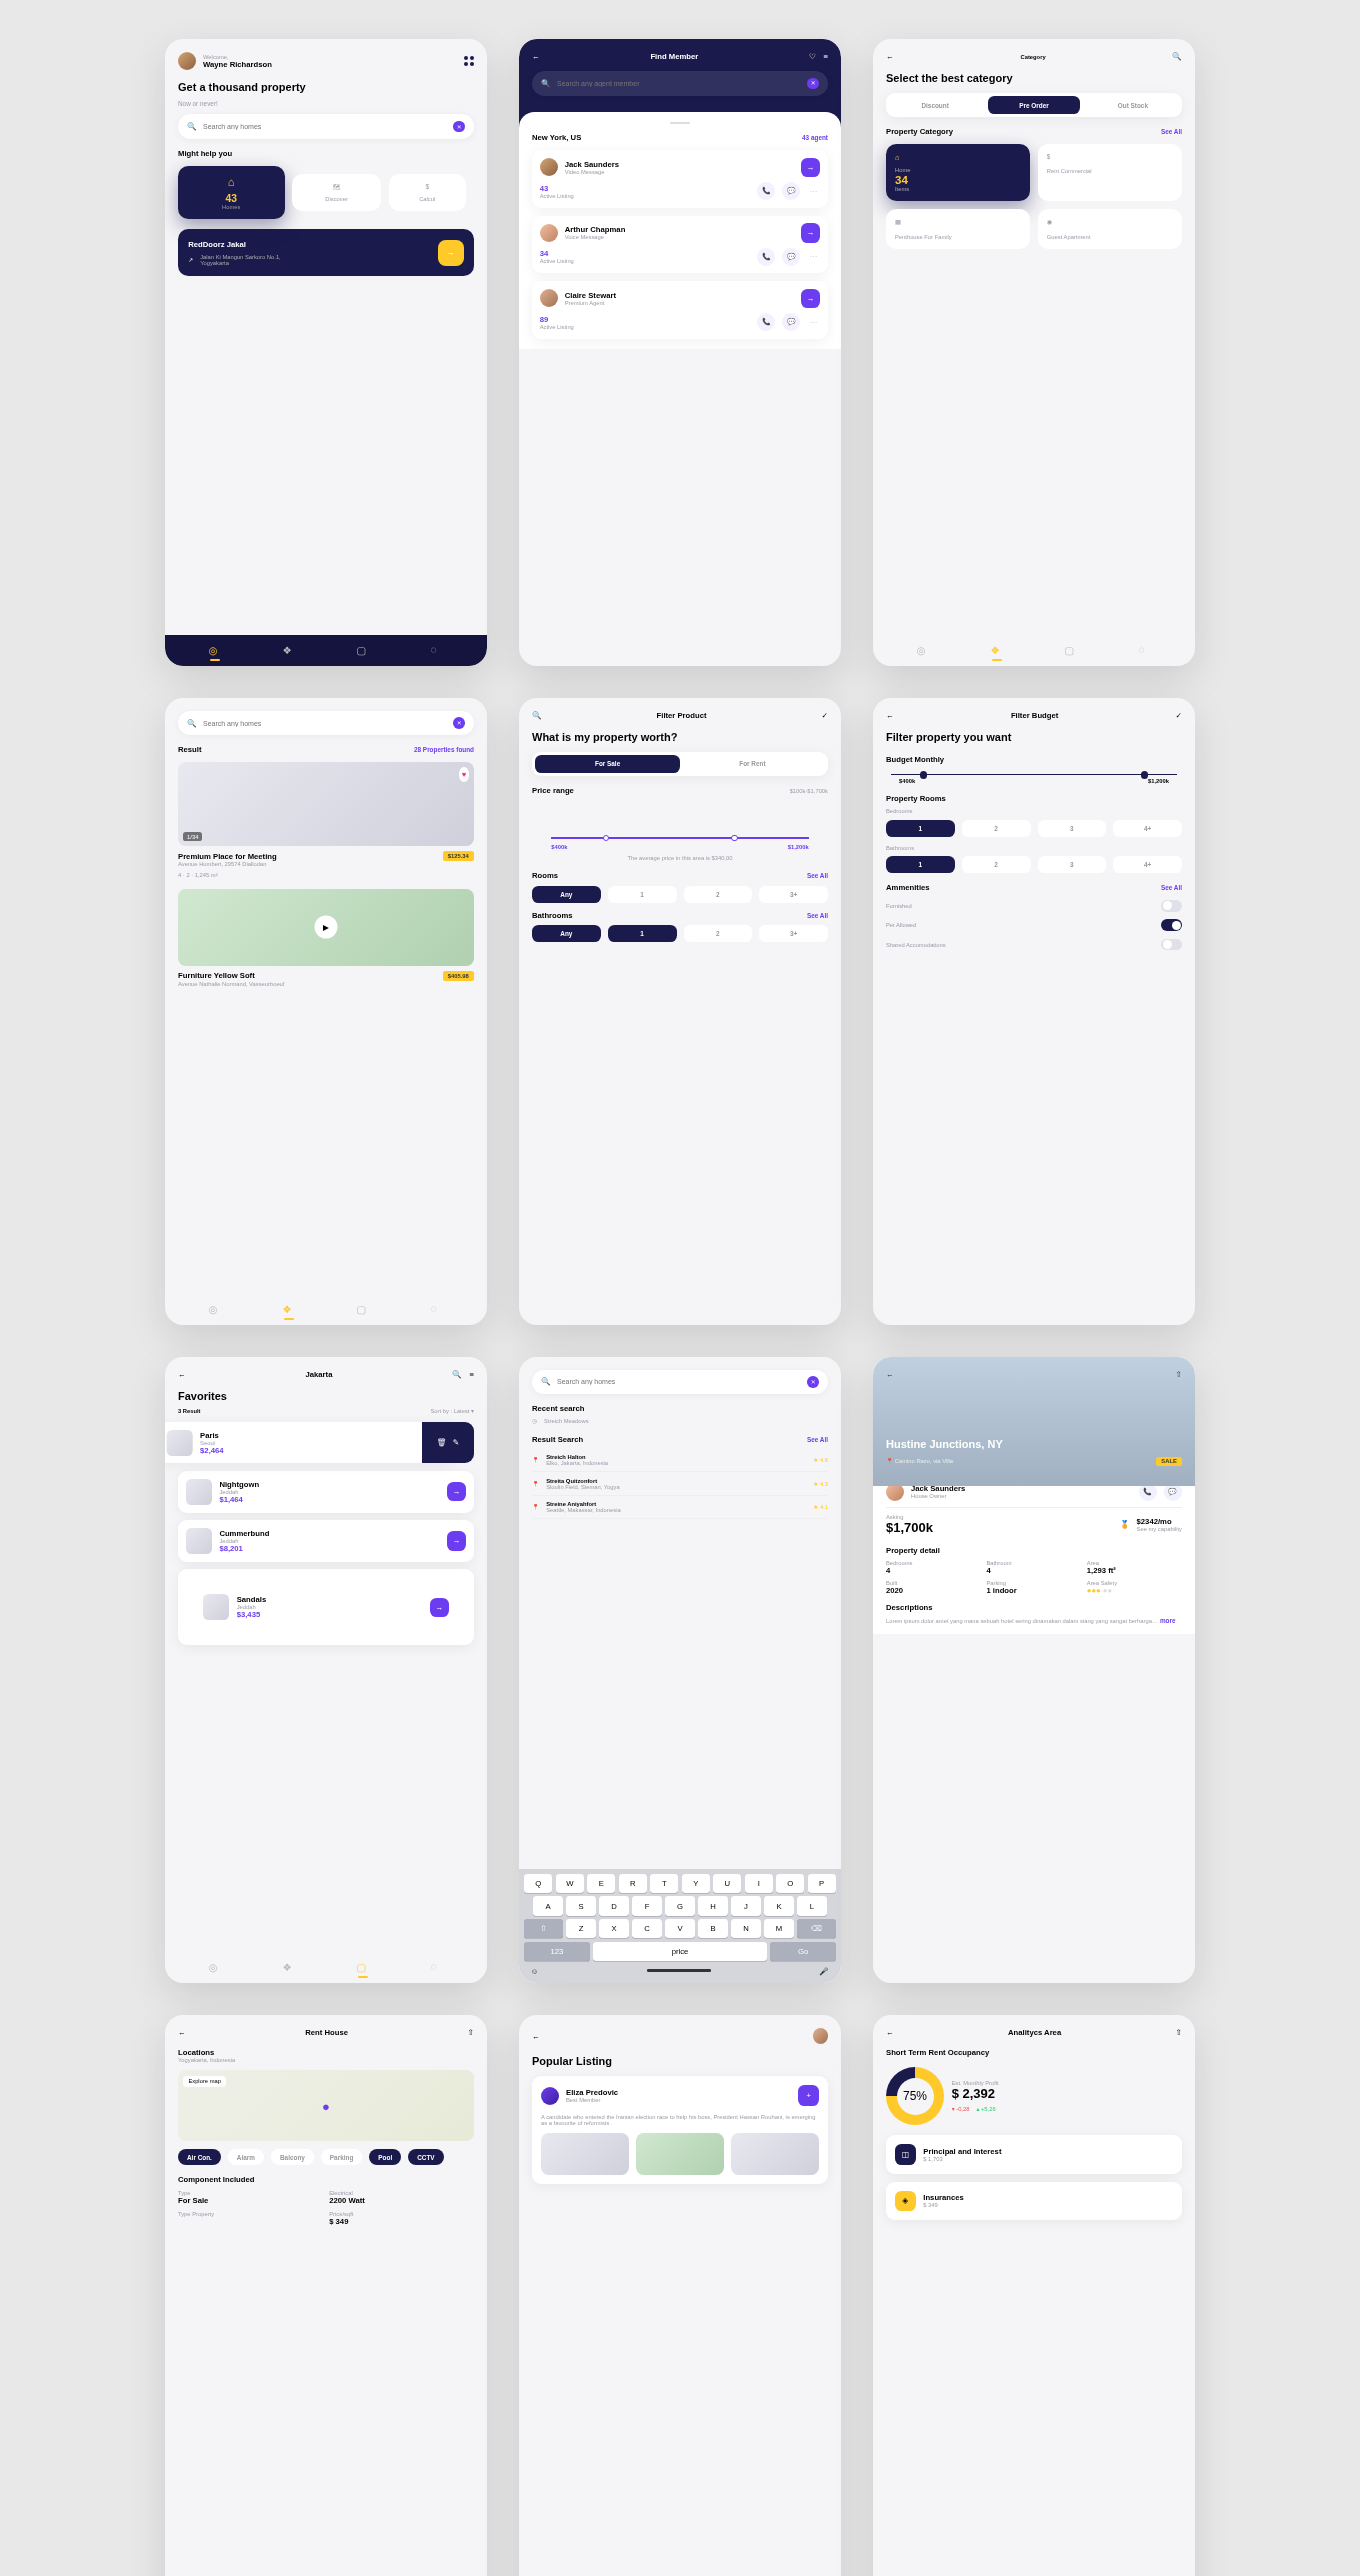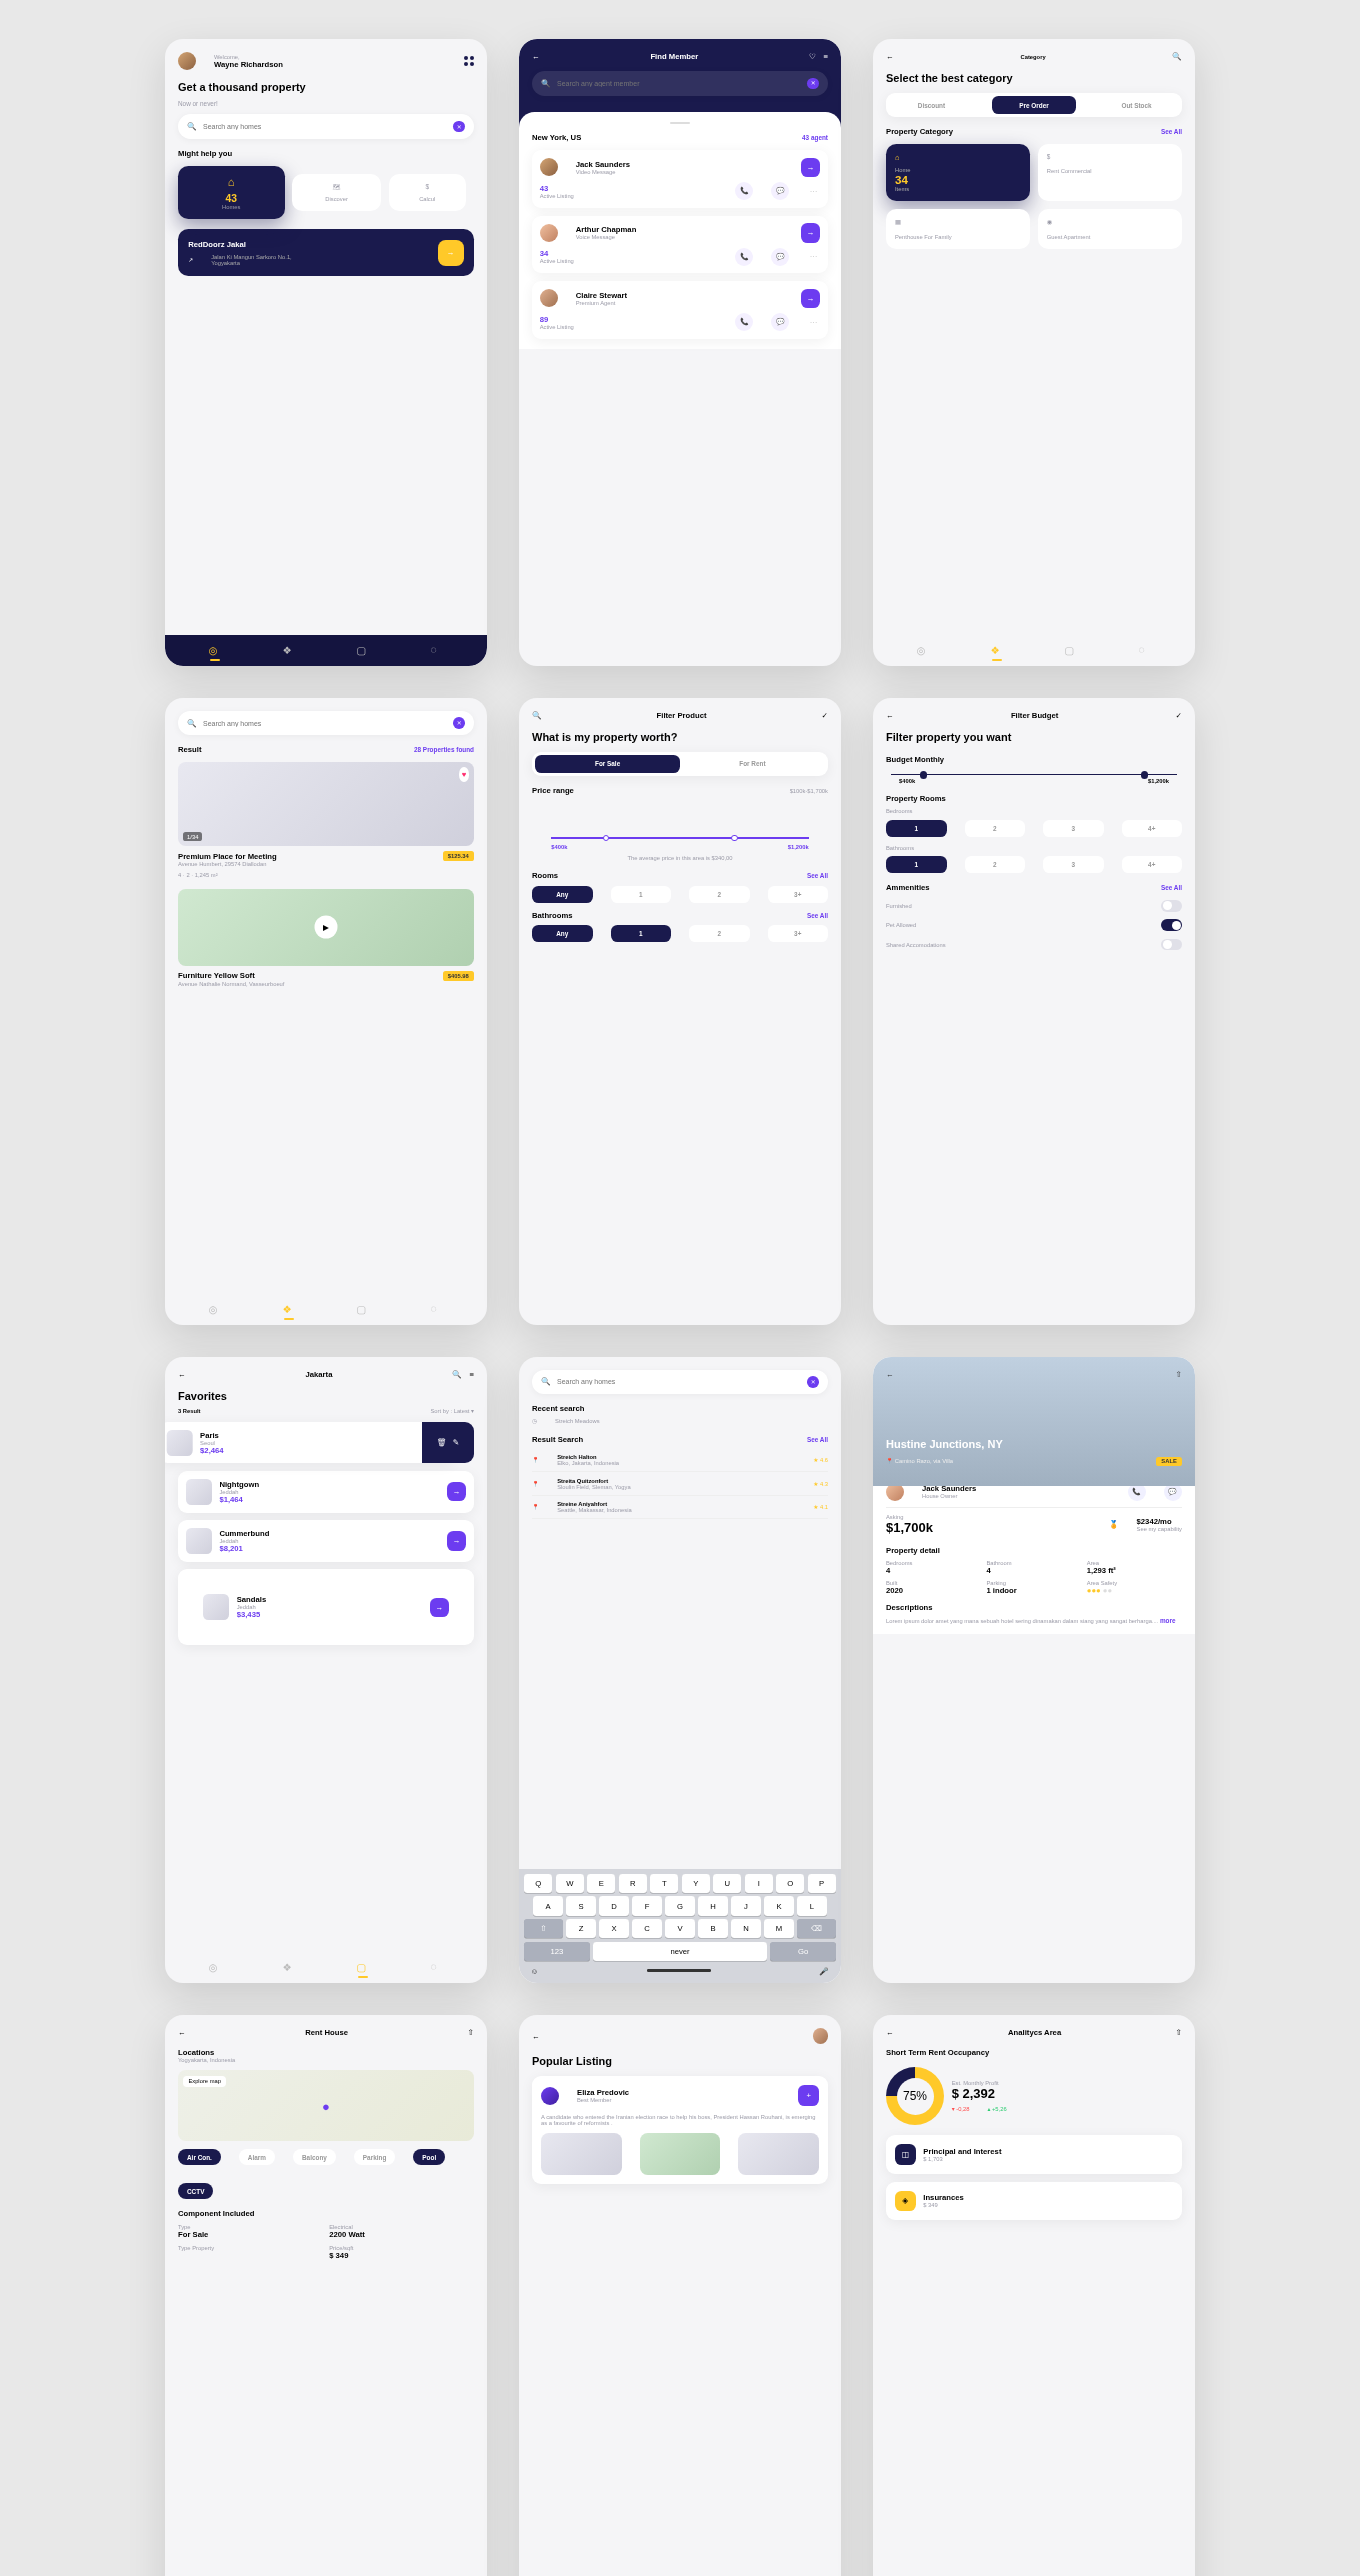--- a/index.html
+++ b/index.html
@@ -12,21 +12,21 @@
 .purple{background:#6c3cf0;color:#fff}
 .yellow{background:#ffc929}
 .white{background:#fff}
 .card{background:#fff;border-radius:9px;box-shadow:0 2.6px 13px rgba(0,0,0,.06)}
 .mute{color:#9b9ba8;font-size:6.4px}
 .tiny{font-size:5.8px}
 .bold{font-weight:700}
 .row{display:flex;align-items:center}
 .col{display:flex;flex-direction:column}
 .sb{justify-content:space-between}
-.gap8{gap:18px}
+.gap8{gap:7px}
 .gap12{gap:7.7px}
 .mt8{margin-top:5.2px}
 .mt12{margin-top:7.7px}
 .mt16{margin-top:10.3px}
 .avatar{width:18px;height:18px;border-radius:50%;background:linear-gradient(135deg,#d4a574,#8b6040)}
 .avatar2{background:linear-gradient(135deg,#f0c0a0,#c08060)}
 .avatar3{background:linear-gradient(135deg,#e0b090,#a07050)}
 .icon-btn{width:18px;height:18px;border-radius:50%;display:flex;align-items:center;justify-content:center;font-size:7px}
 .pill{padding:4.5px 9px;border-radius:13px;font-size:6.4px;font-weight:600}
 .btn-sq{width:20.6px;height:20.6px;border-radius:6.4px;display:flex;align-items:center;justify-content:center}
@@ -579,21 +579,21 @@
           <div class="key">X</div>
           <div class="key">C</div>
           <div class="key">V</div>
           <div class="key">B</div>
           <div class="key">N</div>
           <div class="key">M</div>
           <div class="key d" style="flex:1.3">⌫</div>
         </div>
   <div class="kbd-row">
           <div class="key d" style="flex:1.5">123</div>
-          <div class="key" style="flex:4">never</div>
+          <div class="key" style="flex:4">price</div>
           <div class="key d" style="flex:1.5">Go</div>
         </div>
   <div class="kbd-row" style="padding:2.6px 6.4px">
           <span>☺</span>
           <div style="flex:1;text-align:center">
             <div style="width:64px;height:2.6px;background:#333;border-radius:1.3px;margin:2.6px auto 0"></div>
           </div>
           <span>🎤</span>
         </div>
  </div>

